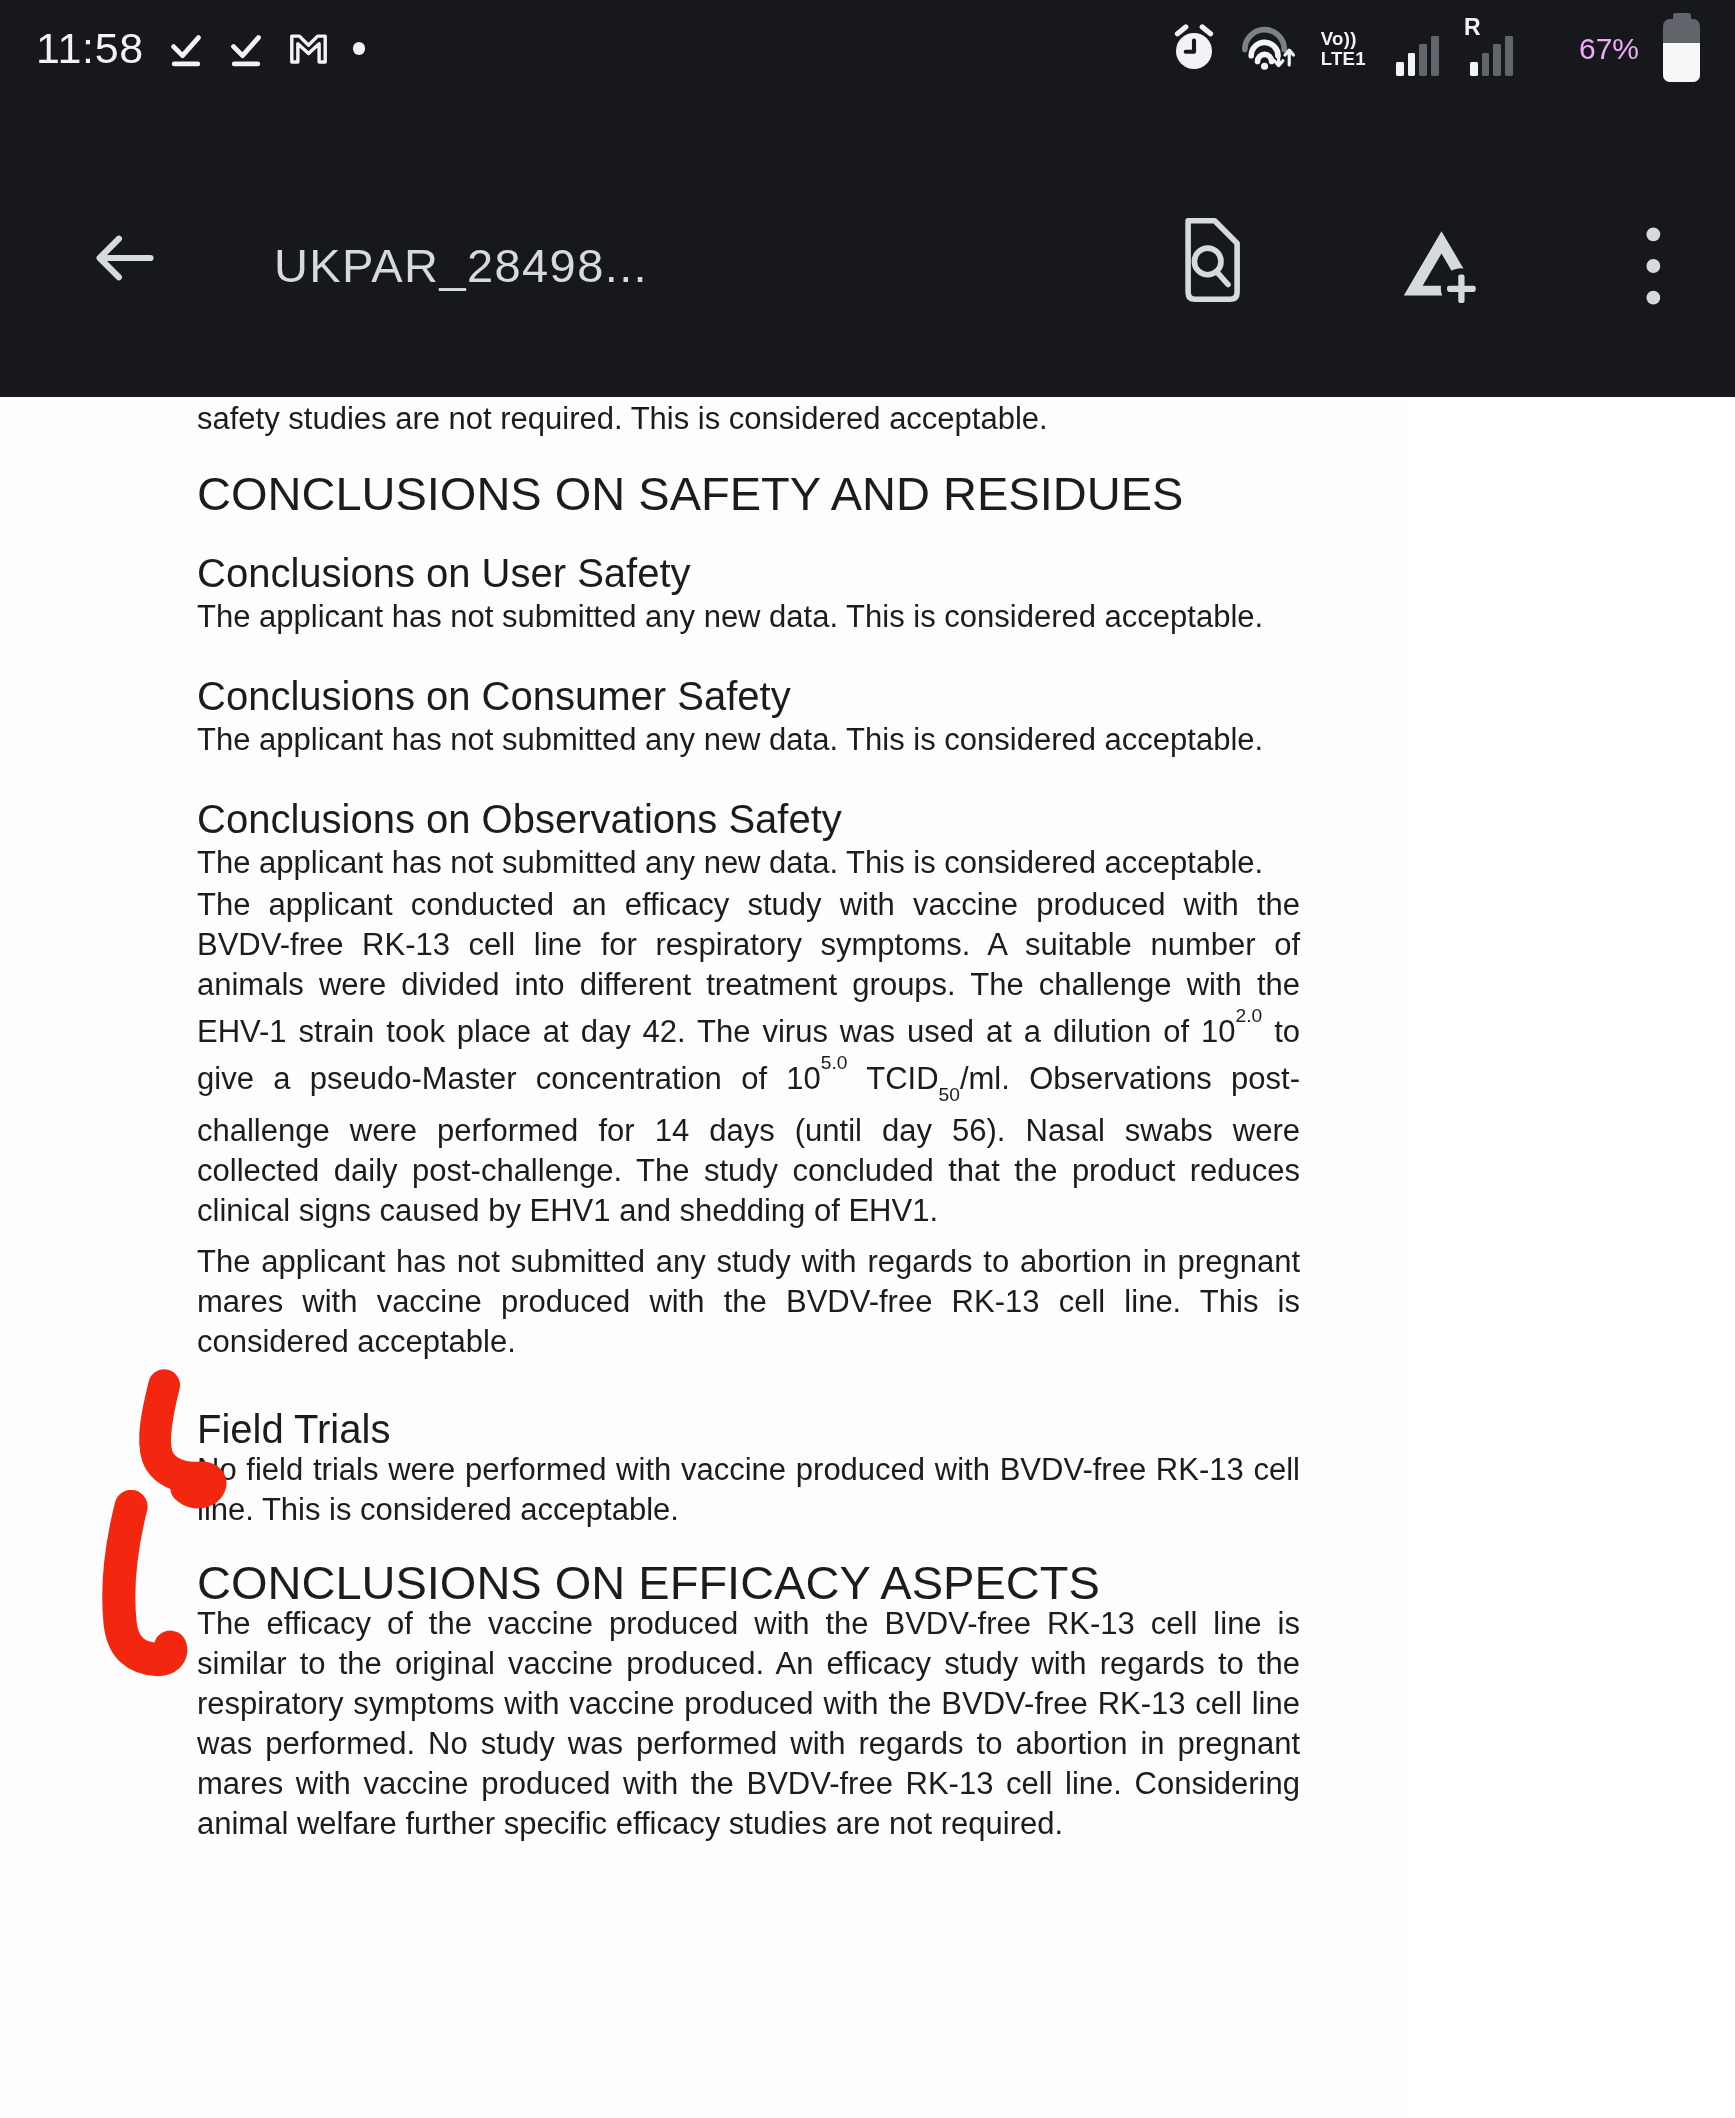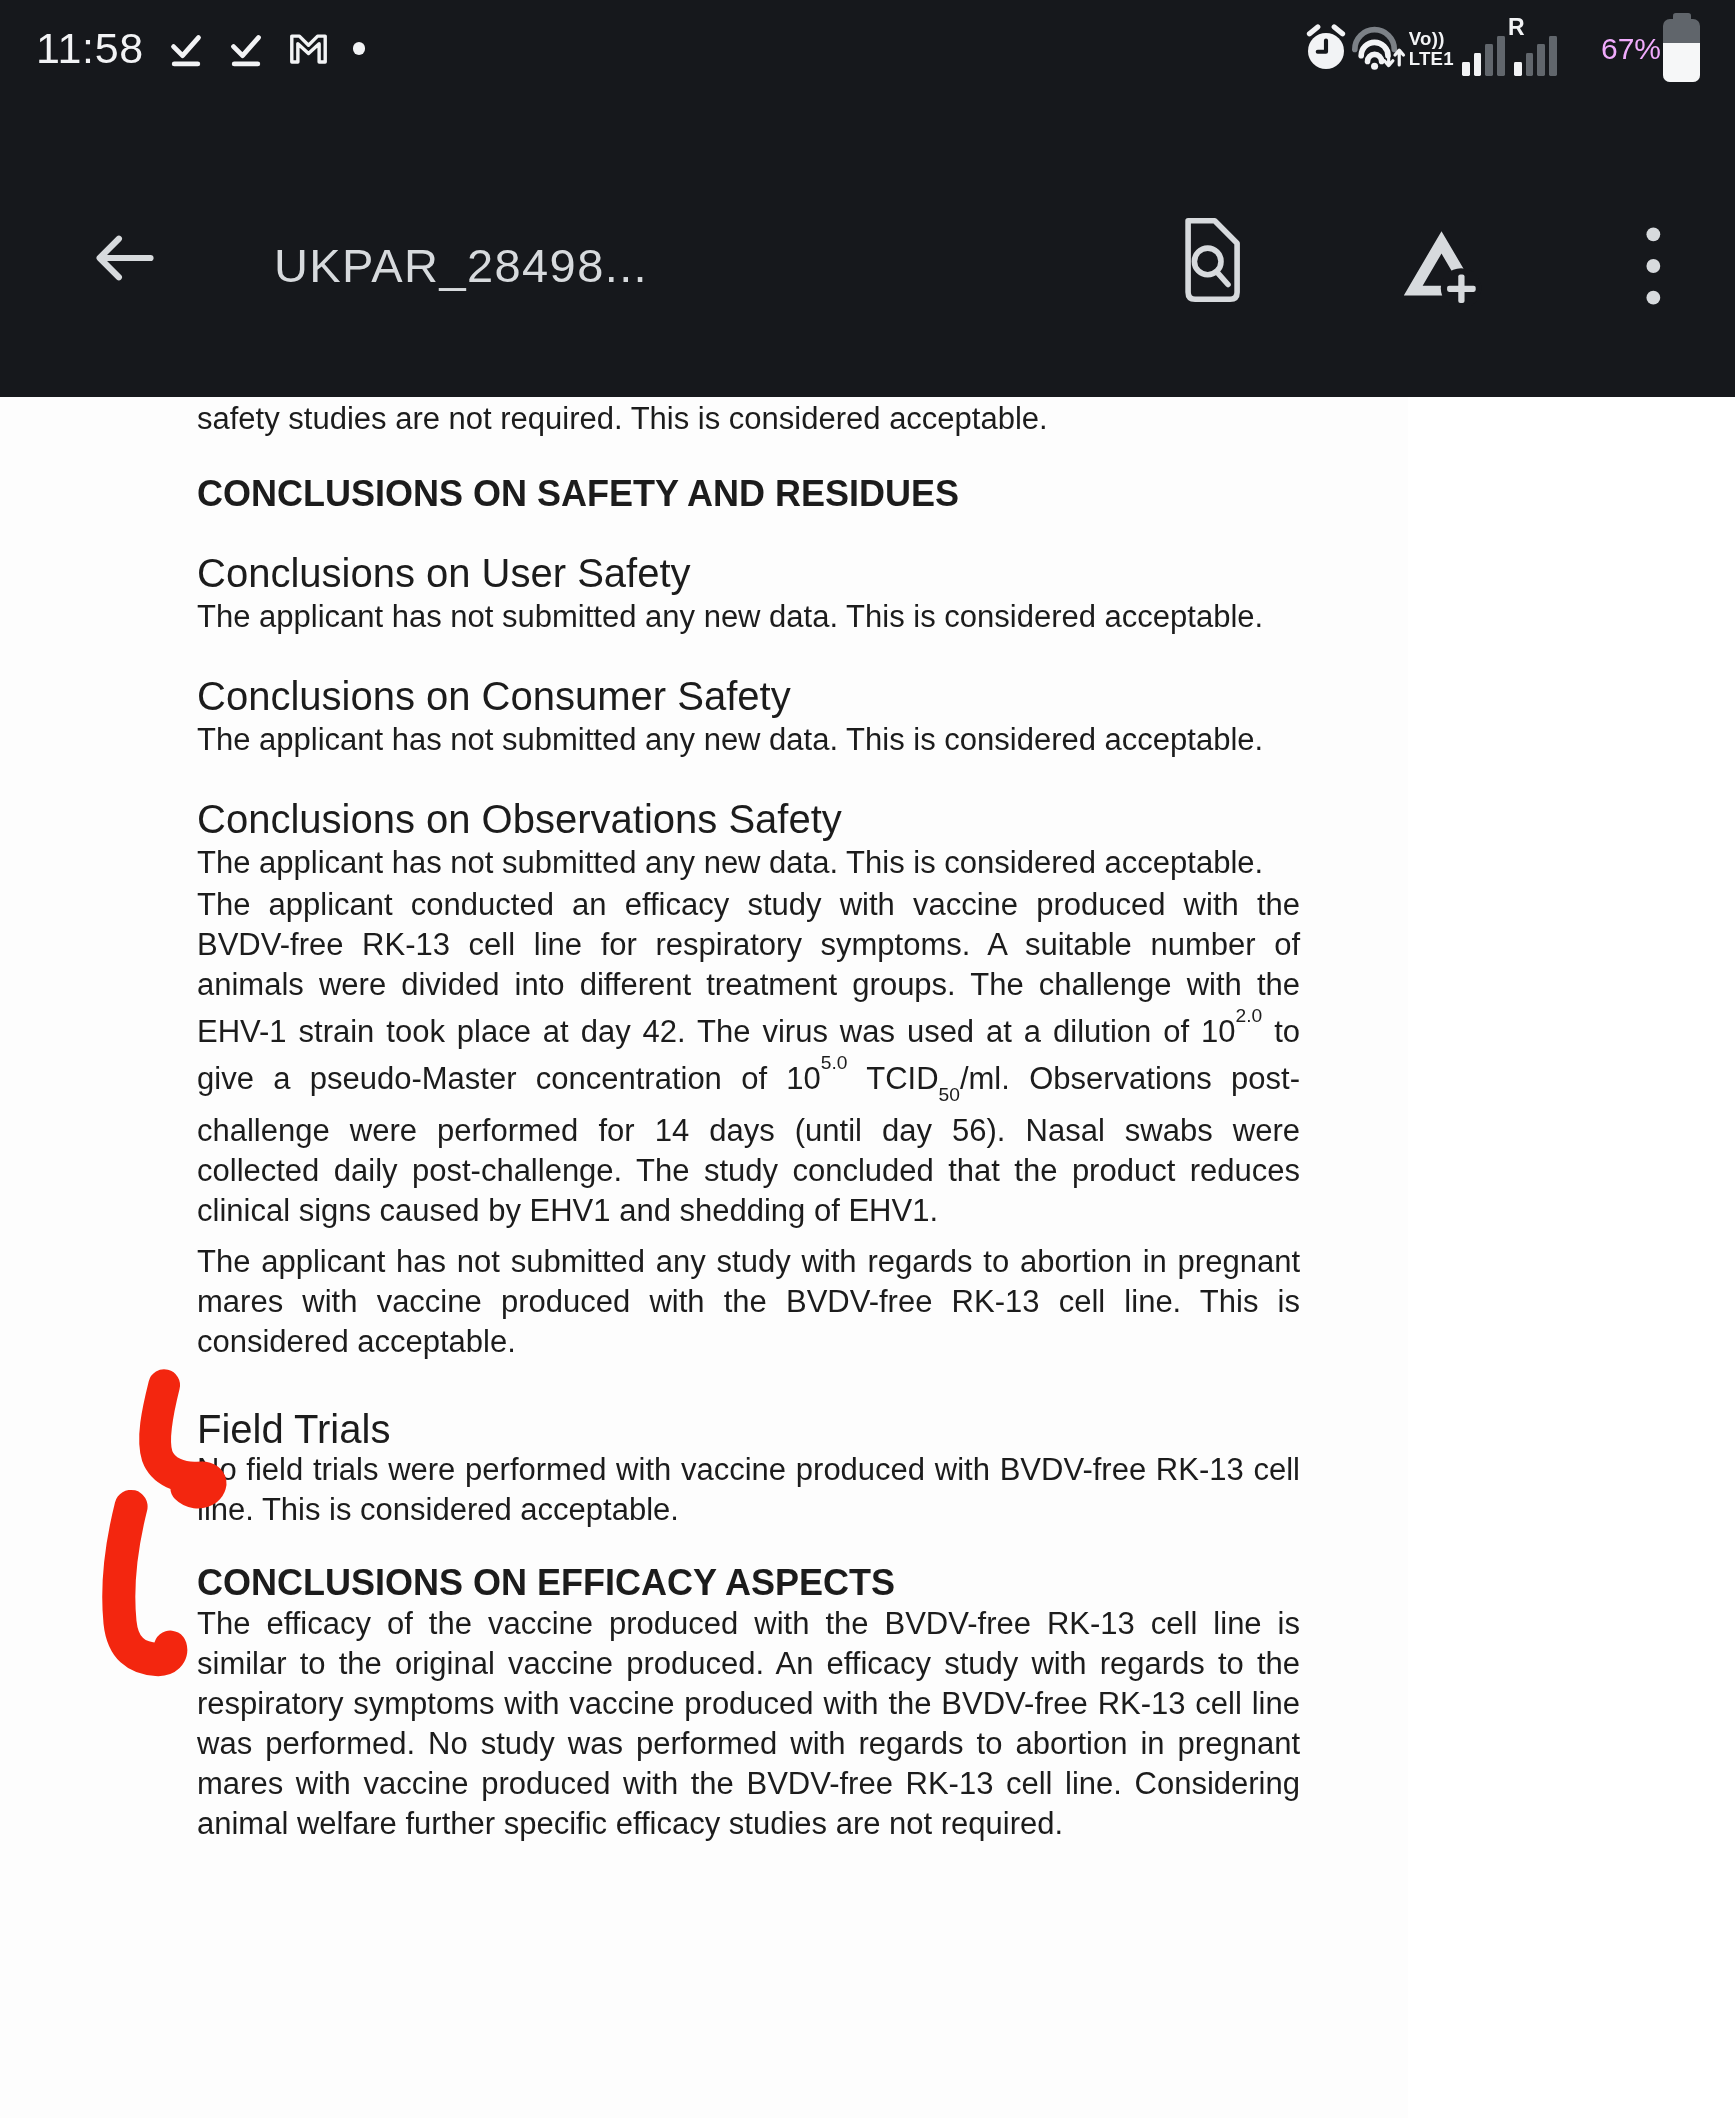--- a/index.html
+++ b/index.html
@@ -5,21 +5,21 @@
   html,body{margin:0;padding:0;width:1736px;height:2119px;background:#ffffff;overflow:hidden;}
   *{box-sizing:border-box;}
   body{font-family:"Liberation Sans", sans-serif;}
 
   
   .app-header{position:absolute;top:0;left:0;width:1736px;height:397px;background:#16181c;}
 
   .status-bar{position:absolute;top:0;left:0;right:0;height:97px;display:flex;align-items:center;justify-content:space-between;padding:0 36px;}
   .sb-left{display:flex;align-items:center;gap:24px;}
   .sb-time{font-size:43px;color:#f2f3f5;letter-spacing:0.7px;}
-  .sb-right{display:flex;align-items:center;gap:2px;}
+  .sb-right{display:flex;align-items:center;gap:24px;}
   .volte{color:#f2f3f5;font-size:18.6px;font-weight:700;line-height:20px;letter-spacing:0.3px;}
   .sig-group{position:relative;width:50px;height:58px;}
   .sig-bars{position:absolute;right:1.4px;bottom:1.4px;display:flex;align-items:flex-end;gap:4.1px;}
   .sig-bars i{display:block;width:7.6px;border-radius:1.4px;background:#61666c;}
   .sig-bars i.on{background:#f2f3f5;}
   .b1{height:13.8px;} .b2{height:23px;} .b3{height:32px;} .b4{height:40px;}
   .sig-r{position:absolute;top:-5.5px;left:0;color:#f2f3f5;font-size:23px;font-weight:700;}
   .sb-batt-pct{font-size:30px;color:#f0abfc;margin-left:41px;}
   .battery{width:37px;height:72px;position:relative;}
   .battery .nub{position:absolute;top:0;left:9.7px;width:18px;height:8.3px;background:#60656b;border-radius:2.8px 2.8px 0 0;}
@@ -33,21 +33,21 @@
   .tb-icon{position:absolute;background:none;border:none;padding:0;cursor:pointer;}
   .icon-search-doc{left:1176px;top:121px;}
   .icon-drive-add{left:1401px;top:131px;}
   .icon-overflow{left:1643px;top:126px;}
 
   
   .page{position:absolute;top:397px;left:0;width:1408px;height:1722px;background:#fdfdfd;padding:2.1px 108px 0 197px;overflow:hidden;}
   .doc{color:#1c1c1c;}
   .doc .line,.doc .para{font-size:31px;line-height:40px;}
   .doc .para{text-align:justify;}
-  .doc .h1{font-size:36px;line-height:41px;font-weight:700;}
+  .doc .h1{font-size:47px;line-height:41px;font-weight:400;}
   .doc .h2{font-size:40px;line-height:39px;font-weight:400;}
   .mt-gap{margin-top:34px;}
   .sub{margin-top:40px;}
   .sub .para{margin-top:4.1px;}
   .sec-iv{margin-top:83px;display:flex;}
   .sec-iv .num{width:110px;flex:none;}
   .lab-head{margin-top:61px;}
   .lab-para{margin-top:1.4px;}
   .abortion-para{margin-top:11px;}
   .field-head{margin-top:48px;}

